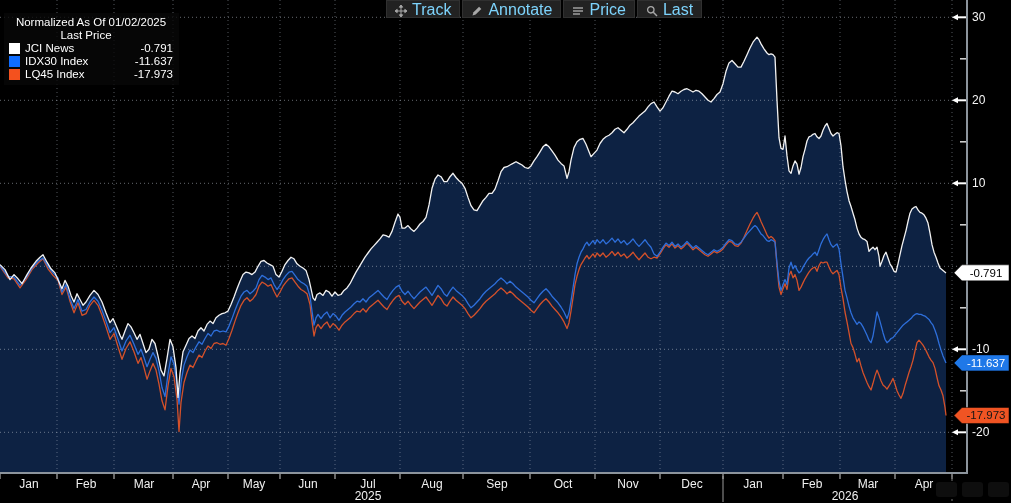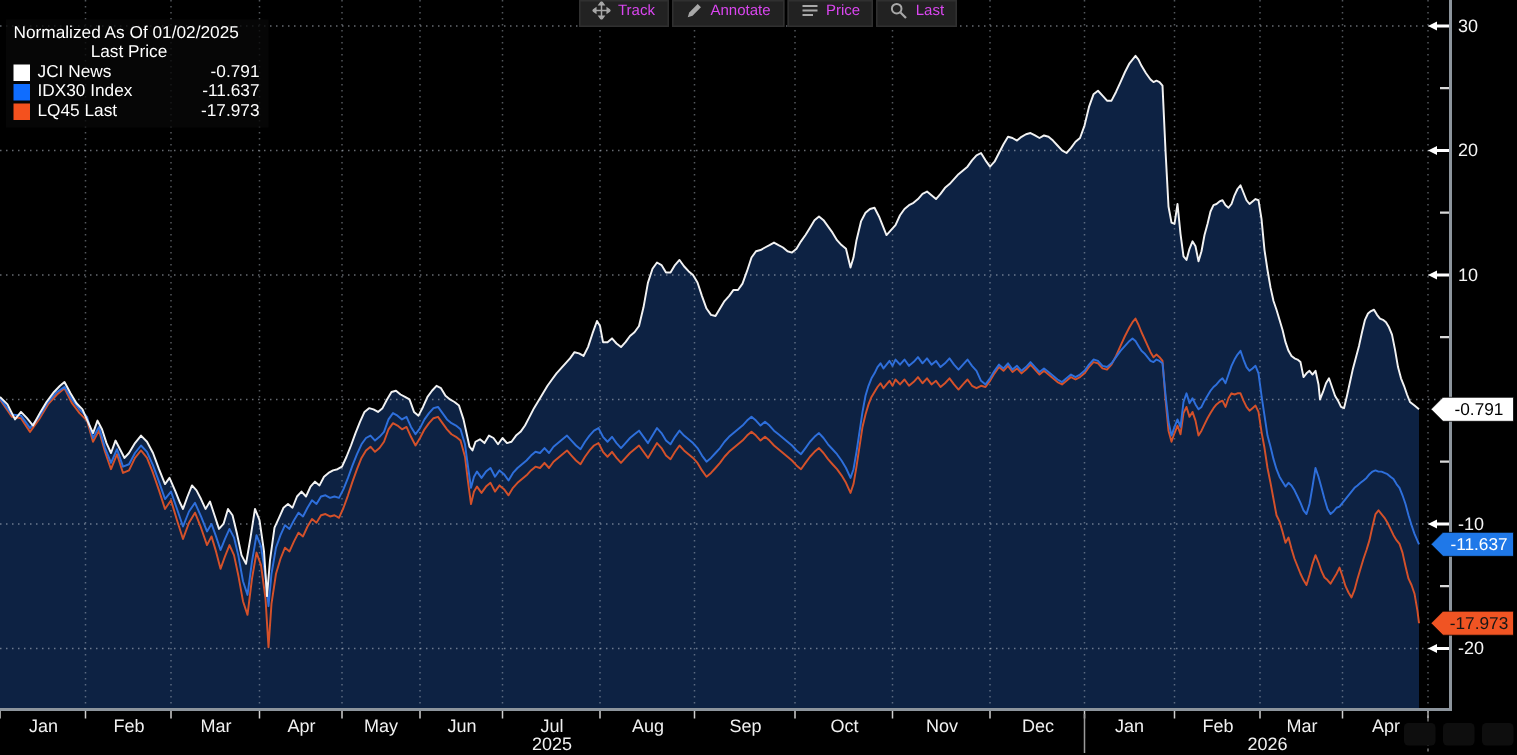--- a/index.html
+++ b/index.html
@@ -1,28 +1,28 @@
 <!DOCTYPE html>
 <html><head>
 <meta charset="utf-8">
 <style>
   html,body{margin:0;padding:0;background:#000;}
   .stage{position:relative;width:1011px;height:503px;background:#000;overflow:hidden;
          font-family:"Liberation Sans",sans-serif;-webkit-font-smoothing:antialiased;}
   svg text{font-family:"Liberation Sans",sans-serif;}
   
   .toolbar{position:absolute;left:386px;top:0;display:flex;gap:2px;z-index:5;}
-  .tbtn{display:flex;align-items:flex-start;gap:5px;background:#222;border:1px solid #303030;
-        color:#d946ef;font-size:10px;line-height:14px;padding:0 8px;height:16px;cursor:pointer;
+  .tbtn{display:flex;align-items:flex-end;gap:5px;background:#222;border:1px solid #303030;
+        color:#7dd3fc;font-size:16px;line-height:14px;padding:0 8px;height:16px;cursor:pointer;
         font-family:"Liberation Sans",sans-serif;}
   .tbtn svg{display:block;}
   
   .legend{position:absolute;left:4px;top:13px;width:164px;background:rgba(8,8,8,0.80);
           color:#fff;font-size:11.5px;padding:3px 6px 5px 5px;z-index:4;}
-  .lg-title{white-space:nowrap;letter-spacing:0;}
+  .lg-title{white-space:nowrap;letter-spacing:0;text-align:center;}
   .lg-sub{text-align:center;margin:1px 0 1px -10px;}
   .lg-row{display:flex;align-items:center;margin-top:1px;}
   .chip{width:11px;height:11px;display:inline-block;margin-right:5px;flex:none;}
   .lg-label{flex:1;}
   .lg-val{text-align:right;}
   
   .corner-boxes{position:absolute;right:2px;bottom:6px;display:flex;gap:5px;z-index:3;}
   .cbox{width:21px;height:15px;background:#0e0e0e;border-radius:3px;}
 </style>
 </head>
@@ -180,21 +180,21 @@
       <span class="lg-label">JCI News</span>
       <span class="lg-val">-0.791</span>
     </div>
     <div class="lg-row">
       <span class="chip" style="background: rgb(15, 109, 255);"></span>
       <span class="lg-label">IDX30 Index</span>
       <span class="lg-val">-11.637</span>
     </div>
     <div class="lg-row">
       <span class="chip" style="background: rgb(244, 81, 30);"></span>
-      <span class="lg-label">LQ45 Last</span>
+      <span class="lg-label">LQ45 Index</span>
       <span class="lg-val">-17.973</span>
     </div>
   </div>
 
   <div class="corner-boxes">
     <div class="cbox"></div>
     <div class="cbox"></div>
     <div class="cbox"></div>
   </div>
 </div>

